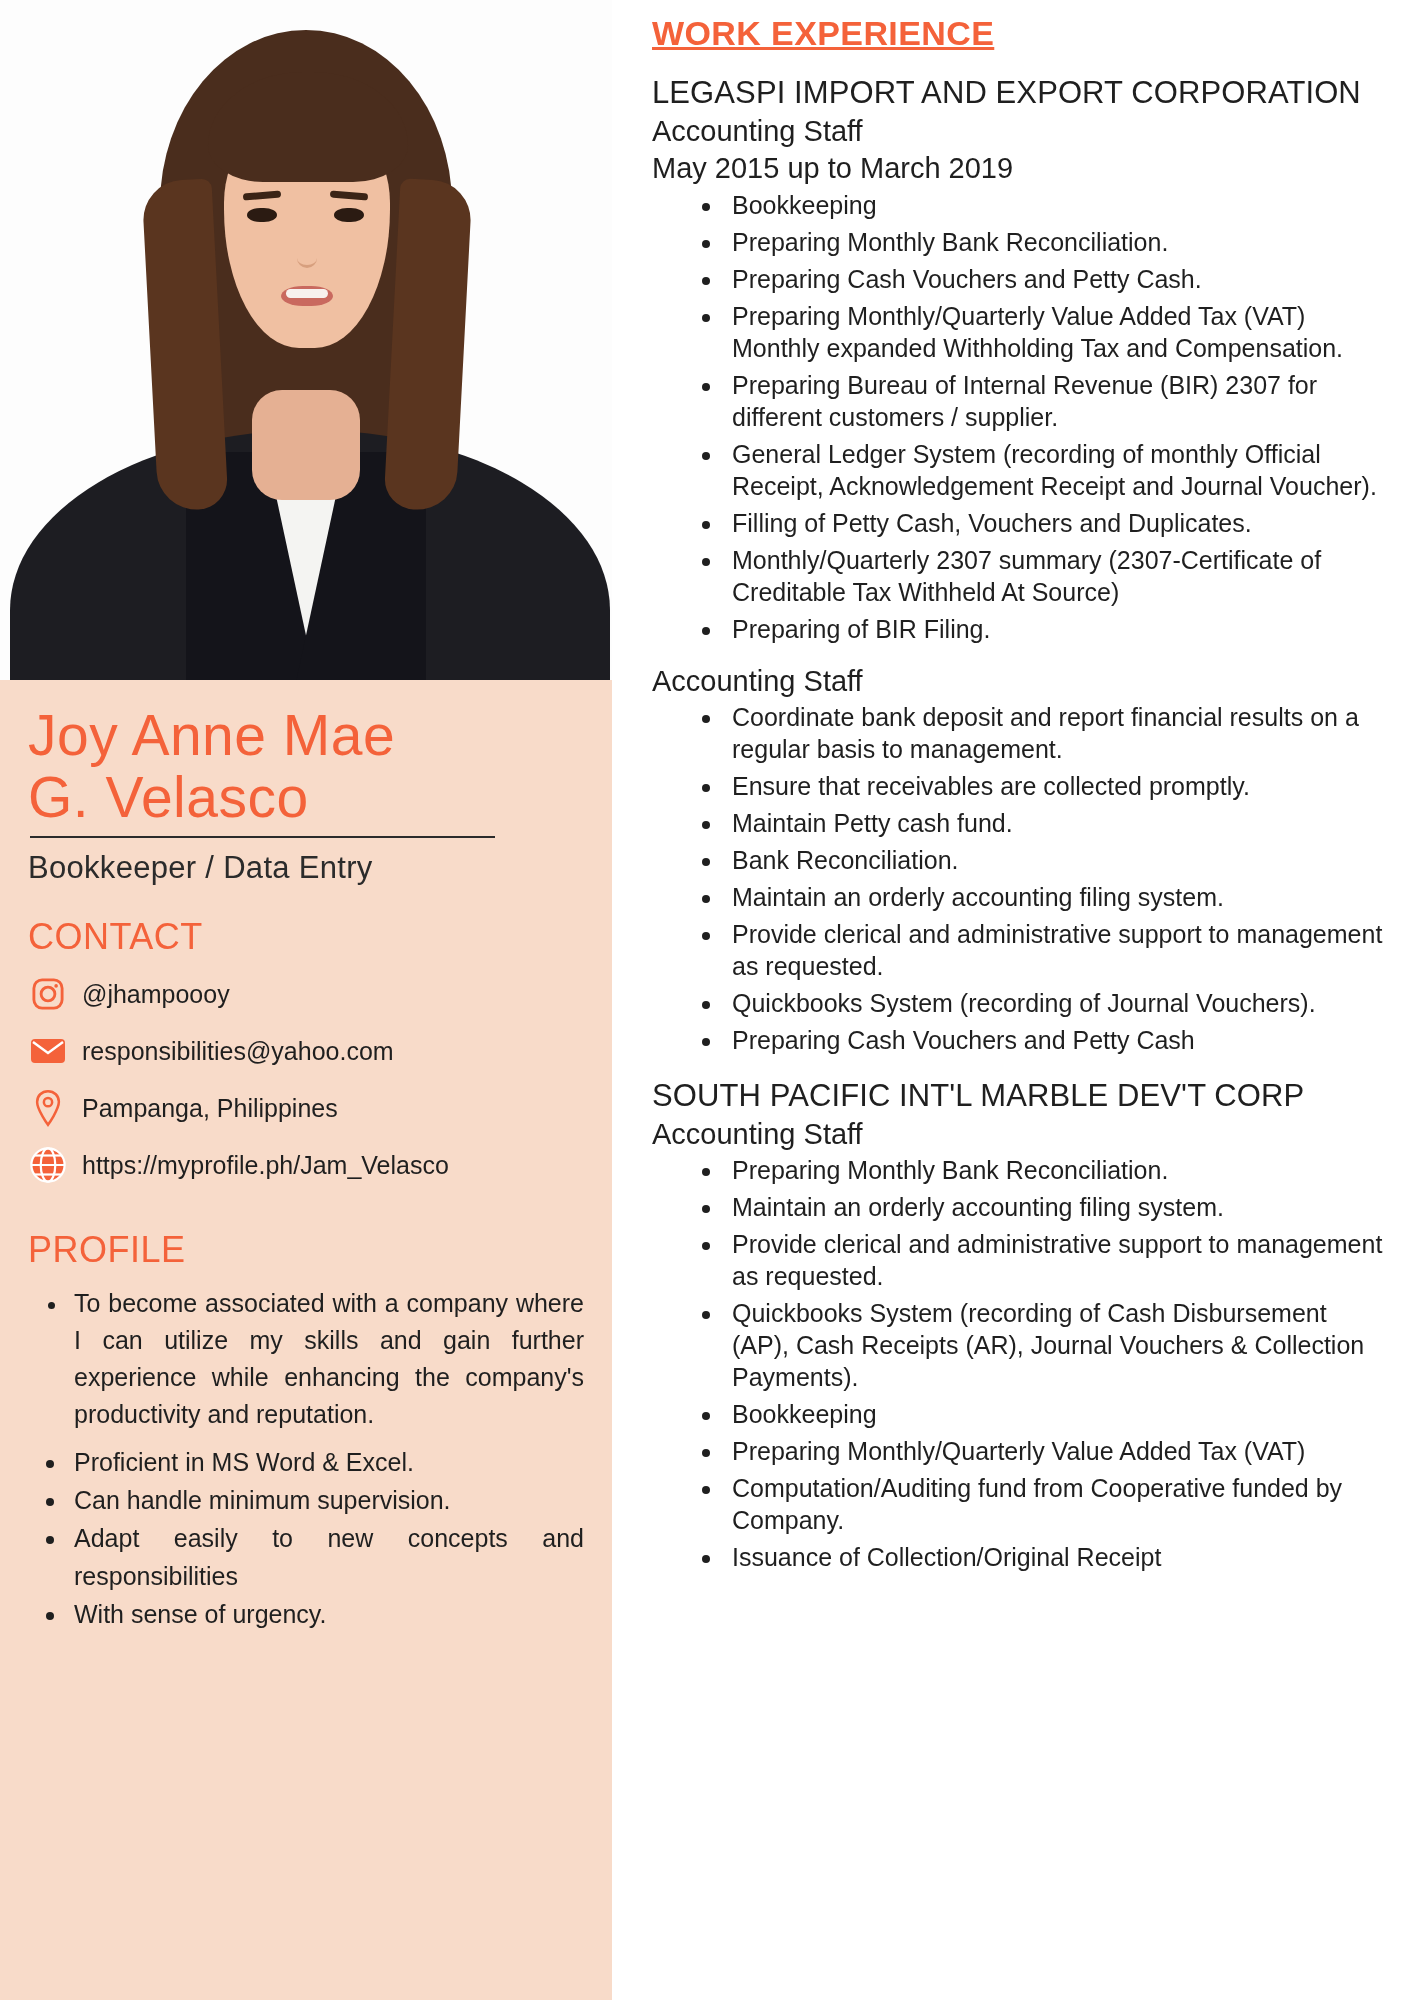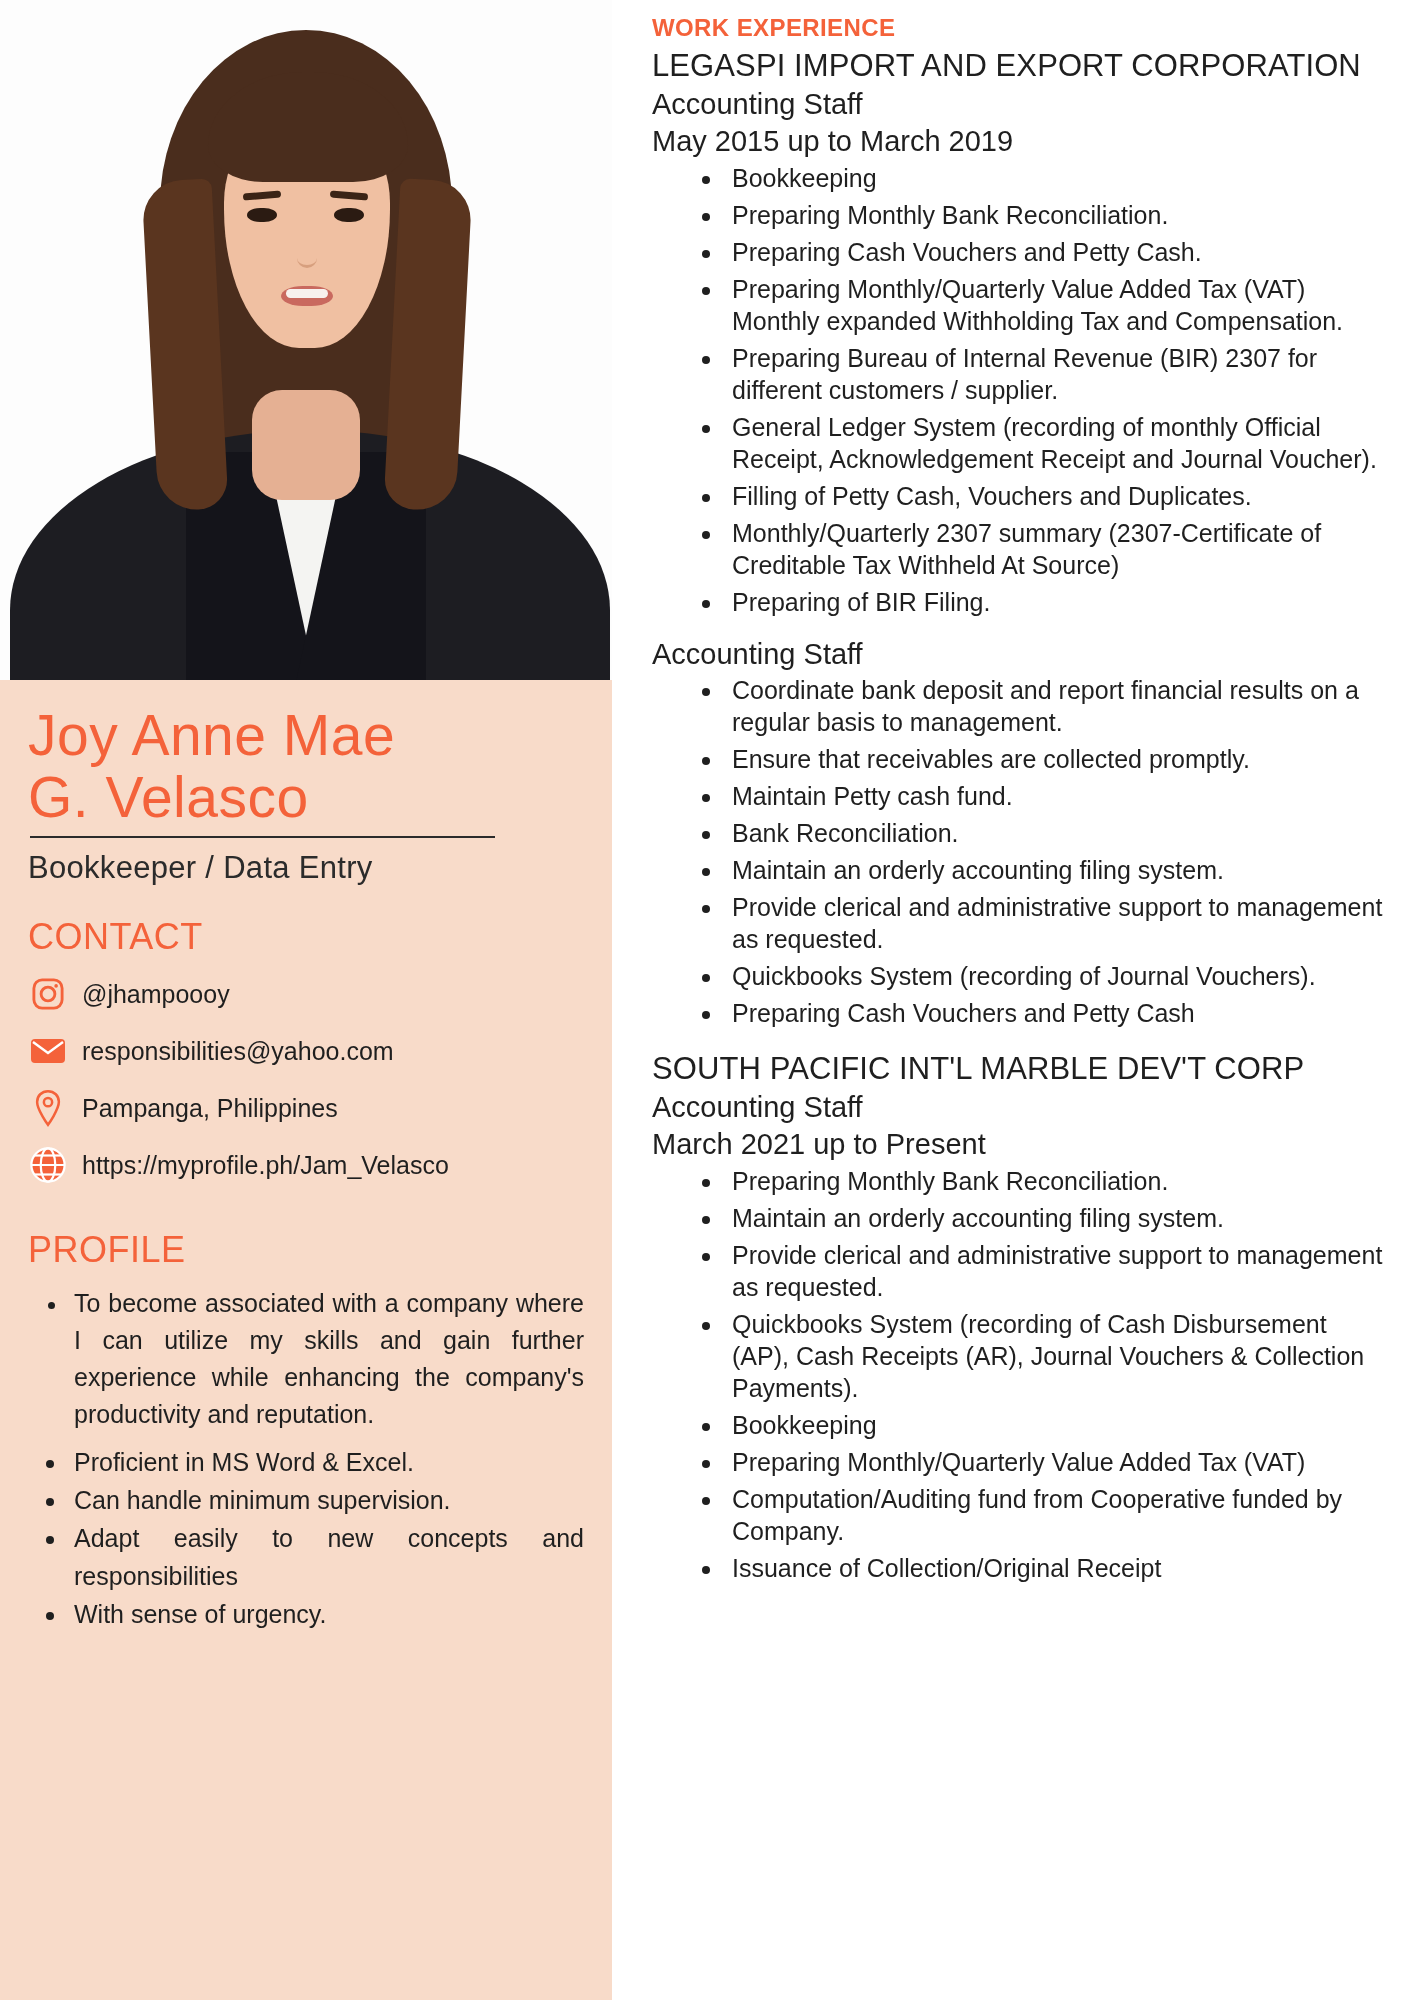--- a/index.html
+++ b/index.html
@@ -241,24 +241,25 @@
     position: absolute;
     left: 612px;
     top: 0;
     width: 802px;
     height: 2000px;
     background: #ffffff;
     padding: 14px 30px 0 40px;
   }
   .work-head {
     color: #f4623a;
-    font-size: 24px;
+    font-size: 34px;
     font-weight: 700;
     letter-spacing: 0.4px;
-    margin-bottom: 4px;
+    margin-bottom: 20px;
+    text-decoration: underline;
   }
   .job-company {
     font-size: 31px;
     color: #1f1f1f;
     line-height: 40px;
     letter-spacing: 0.1px;
   }
   .job-role {
     font-size: 29px;
     color: #1f1f1f;
@@ -417,21 +418,20 @@
         <li>Maintain an orderly accounting filing system.</li>
         <li>Provide clerical and administrative support to management as requested.</li>
         <li>Quickbooks System (recording of Journal Vouchers).</li>
         <li>Preparing Cash Vouchers and Petty Cash</li>
       </ul>
     </div>
 
     <div class="job-block third">
       <div class="job-company">SOUTH PACIFIC INT'L MARBLE DEV'T CORP</div>
       <div class="job-role">Accounting Staff</div>
-      <div class="job-dates">March 2021 up to Present</div>
       <ul class="duties">
         <li>Preparing Monthly Bank Reconciliation.</li>
         <li>Maintain an orderly accounting filing system.</li>
         <li>Provide clerical and administrative support to management as requested.</li>
         <li>Quickbooks System (recording of Cash Disbursement (AP), Cash Receipts (AR), Journal Vouchers &amp; Collection Payments).</li>
         <li>Bookkeeping</li>
         <li>Preparing Monthly/Quarterly Value Added Tax (VAT)</li>
         <li>Computation/Auditing fund from Cooperative funded by Company.</li>
         <li>Issuance of Collection/Original Receipt</li>
       </ul>

